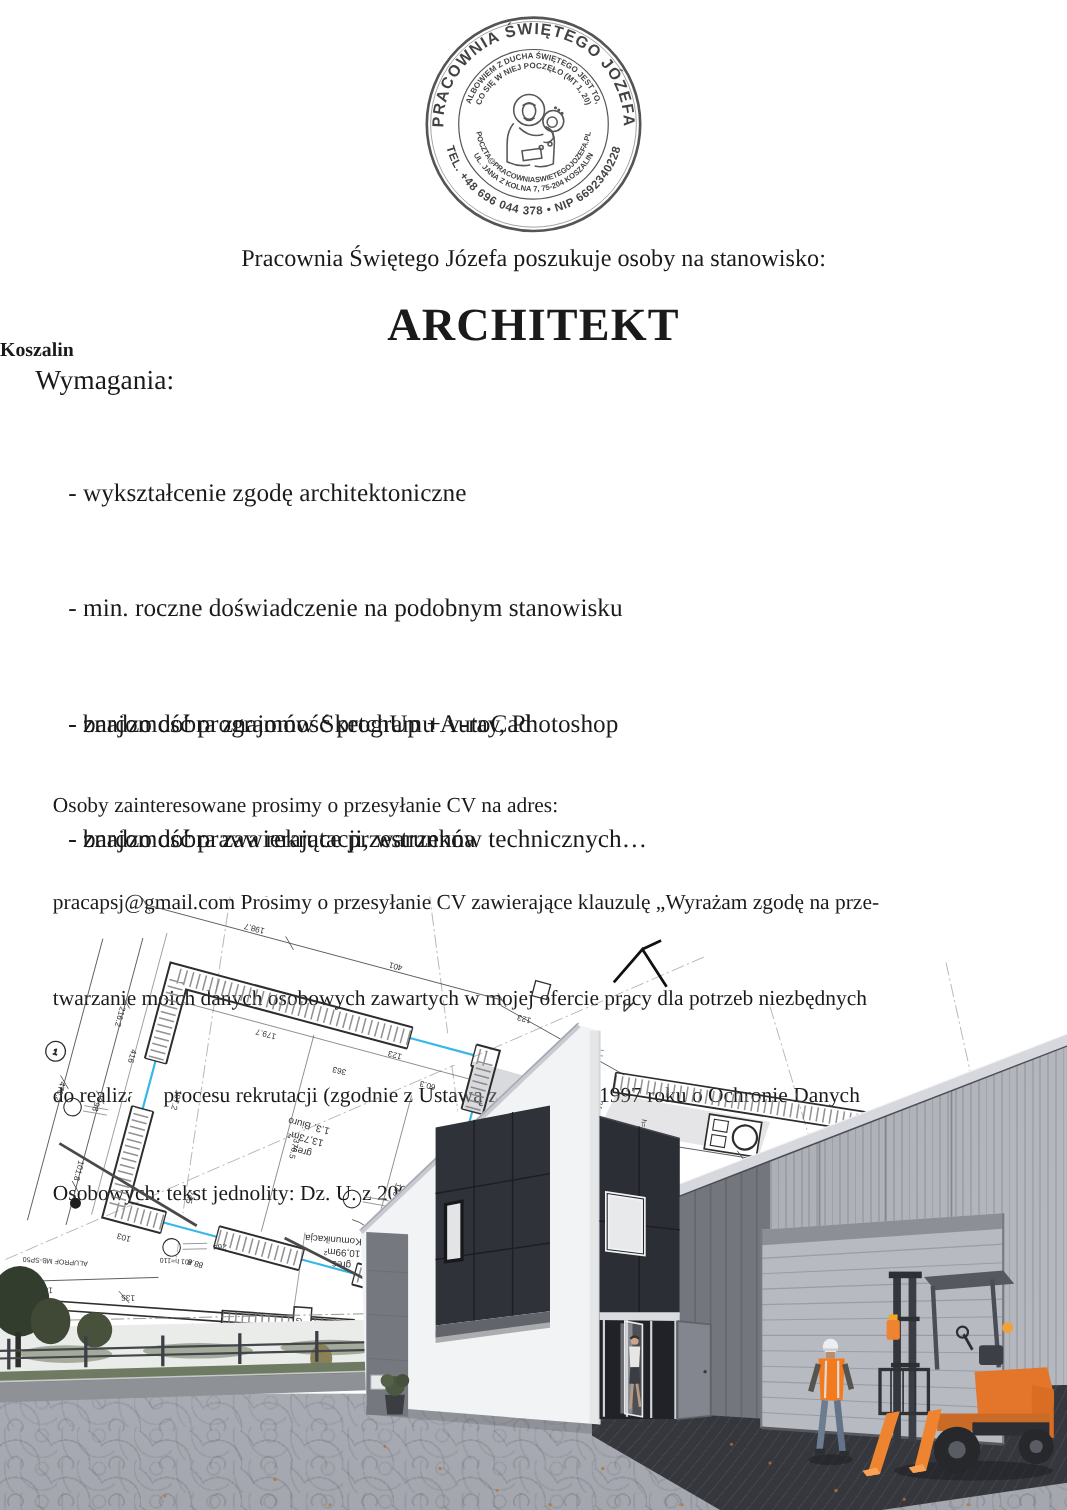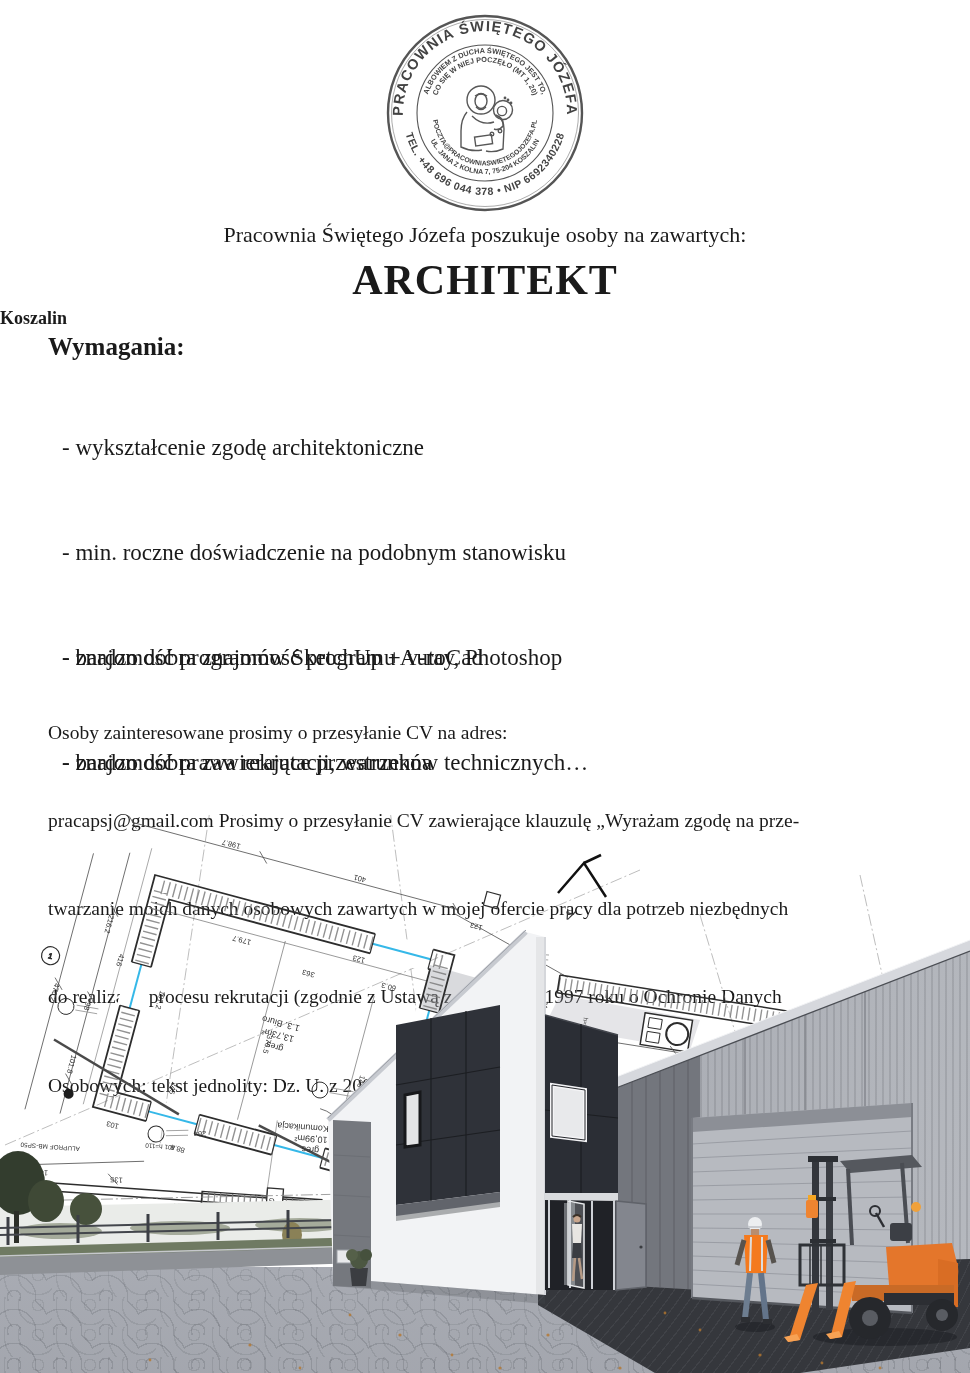--- a/index.html
+++ b/index.html
@@ -1,23 +1,23 @@
 <!DOCTYPE html>
 <html><head>
 <meta charset="utf-8">
 <style>
   html,body{margin:0;padding:0;background:#ffffff;}
   #poster{position:relative;width:970px;height:1373px;background:#fff;overflow:hidden;
           font-family:"Liberation Serif",serif;color:#1a1a1a;}
   .abs{position:absolute;}
   
   .intro{top:222px;left:0;width:970px;text-align:center;font-size:22px;}
-  .position{top:256px;left:0;width:970px;text-align:center;font-size:42px;font-weight:bold;letter-spacing:1px;}
+  .position{top:272px;left:0;width:970px;text-align:center;font-size:42px;font-weight:bold;letter-spacing:1px;}
   .location{top:308px;left:0;width:962px;text-align:left;font-size:18px;font-weight:bold;}
-  .sec-head{left:48px;font-size:25px;font-weight:bold;}
+  .sec-head{left:32px;font-size:25px;font-weight:normal;}
   .req-head{top:333px;}
   .adv-head{top:538px;}
   .blist{left:62px;font-size:23px;line-height:35px;white-space:pre;}
   .req-list{top:360px;}
   .adv-list{top:570px;}
   .contact{top:659px;left:48px;width:900px;font-size:19.5px;line-height:29.4px;white-space:pre;}
   
   #illus{top:815px;left:0;width:970px;height:558px;}
   #illus svg{position:absolute;left:0;top:0;}
   .cobble{left:0;top:452px;width:970px;height:106px;
@@ -93,21 +93,21 @@
         <rect x="95" y="128" width="17" height="9" fill="#fff" transform="rotate(-8 103 132)"></rect>
         <circle cx="112" cy="126" r="1.8"></circle>
         <circle cx="120" cy="123" r="1.8"></circle>
         <circle cx="131" cy="95" r="0.7" fill="#494949"></circle>
         <circle cx="128" cy="92" r="0.7" fill="#494949"></circle>
         <circle cx="125" cy="90" r="0.7" fill="#494949"></circle>
       </g>
     </g>
   </svg>
 
-  <div class="abs intro">Pracownia Świętego Józefa poszukuje osoby na zawartych:</div>
+  <div class="abs intro">Pracownia Świętego Józefa poszukuje osoby na stanowisko:</div>
   <div class="abs position">ARCHITEKT</div>
   <div class="abs location">Koszalin</div>
 
   <div class="abs sec-head req-head">Wymagania:</div>
   <div class="abs blist req-list">
     <div>- wykształcenie zgodę architektoniczne</div>
     <div>- min. roczne doświadczenie na podobnym stanowisku</div>
     <div>- bardzo dobra znajomość programu AutoCad</div>
     <div>- znajomość prawa rekrutacji, warunków technicznych…</div>
   </div>

